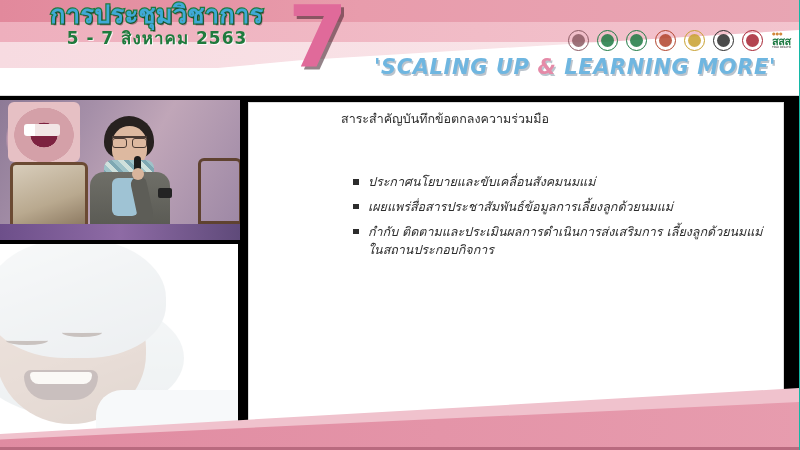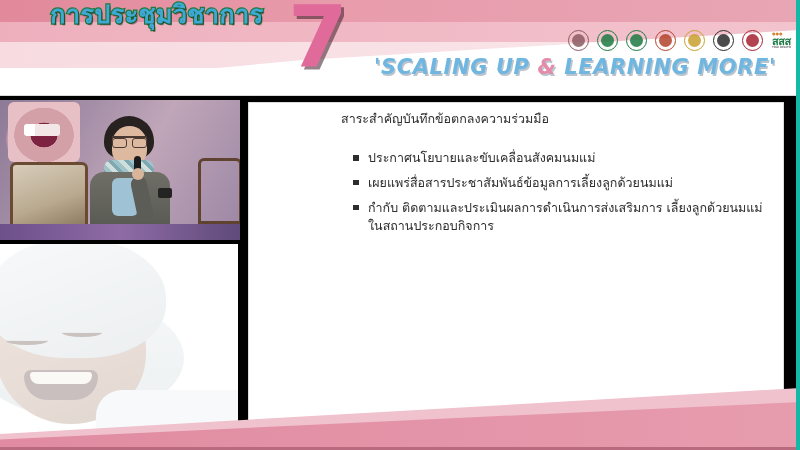--- a/index.html
+++ b/index.html
@@ -9,21 +9,21 @@
     background: #ffffff;
     font-family: "DejaVu Sans", "Liberation Sans", sans-serif;
   }
 
   
   .slide {
     position: relative;
     width: 800px; height: 450px;
     background: #ffffff;
     overflow: hidden;
-    border-right: 4px solid #14b8a6;
+    border-right: 1px solid #14b8a6;
   }
 
   
   .header {
     position: absolute; left: 0; top: 0;
     width: 800px; height: 96px;
     overflow: hidden;
     background: #ffffff;
   }
   .band-dark {
@@ -296,23 +296,24 @@
     position: absolute; left: 92px; top: 6px;
     width: 430px;
     color: #2d2d2d;
     font-size: 12.5px;
     line-height: 1.65;
     white-space: nowrap;
   }
   .intro span { display:block; }
 
   .bullets {
-    position: absolute; left: 104px; top: 46px;
+    position: absolute; left: 104px; top: 70px;
     width: 420px;
     list-style: none;
+    font-style: italic;
   }
   .bullets li {
     position: relative;
     padding-left: 15px;
     margin-bottom: 6px;
     color: #2d2d2d;
     font-size: 12.5px;
     line-height: 1.5;
   }
   .bullets li::before {
@@ -347,20 +348,21 @@
 <div class="slide">
 
   <div class="header">
     <div class="band-dark"></div>
     <div class="band-mid"></div>
     <div class="band-light"></div>
     <div class="band-wedge"></div>
 
     <div class="title-thai">
       <span class="title-line l1">การประชุมวิชาการ</span>
+      <span class="title-date">5 - 7 สิงหาคม 2563</span>
     </div>
 
     <div class="numeral7">7</div>
 
     <div class="tagline"><span>'SCALING UP </span><span class="amp">&amp;</span><span> LEARNING MORE'</span></div>
 
     <div class="logos">
       <div class="logo l-emblem">
         <div class="disc">
             <div class="inner"></div>

